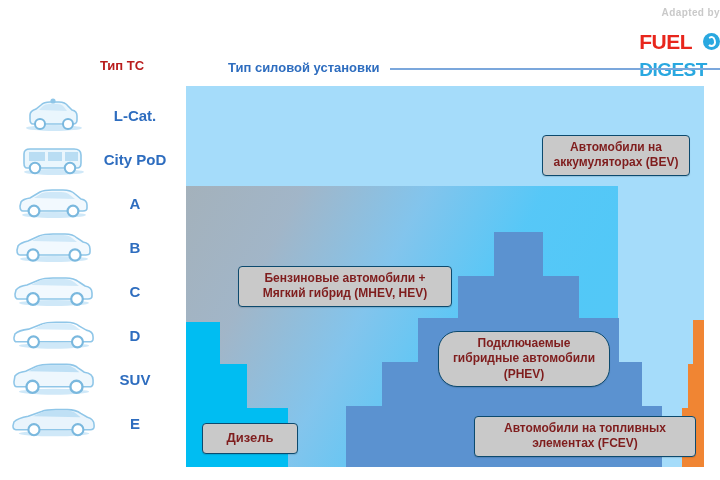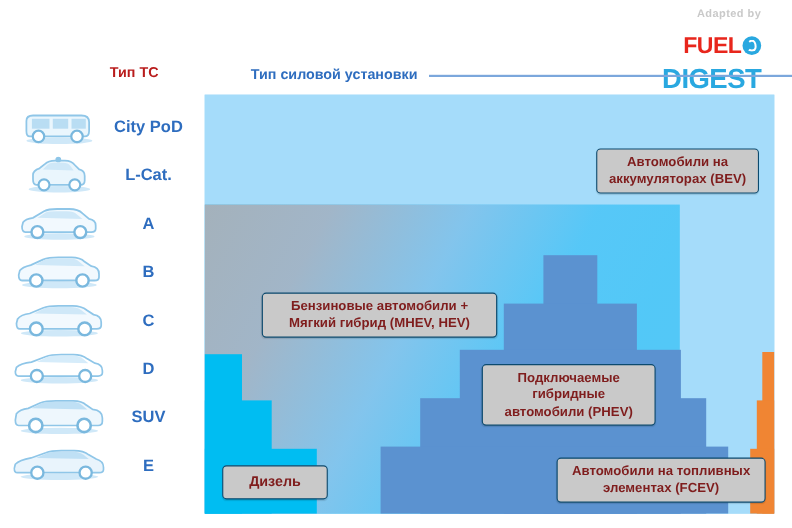--- a/index.html
+++ b/index.html
@@ -4,28 +4,28 @@
 <style>
   html,body{margin:0;padding:0;}
   body{
     width:720px;height:480px;background:#ffffff;
     font-family:"Liberation Sans","DejaVu Sans",sans-serif;
     overflow:hidden;position:relative;
   }
   #root{position:absolute;inset:0;}
 
   
-  .logo{position:absolute;right:28px;top:8px;text-align:right;line-height:1;}
+  .logo{position:absolute;right:0;top:8px;text-align:right;line-height:1;}
   .logo .adapted{
     font-size:10px;font-weight:bold;color:#c9c9c9;letter-spacing:.4px;
     margin-bottom:1px;
   }
-  .logo .row{display:flex;align-items:center;justify-content:flex-end;gap:0;}
+  .logo .row{display:flex;align-items:center;justify-content:flex-end;gap:10px;}
   .logo .fuel{font-size:21px;font-weight:bold;color:#e8261c;letter-spacing:-.5px;}
-  .logo .digest{font-size:25px;font-weight:bold;color:#29a8e0;letter-spacing:-.5px;
+  .logo .digest{font-size:19px;font-weight:bold;color:#29a8e0;letter-spacing:-.5px;
     margin-top:-3px;display:block;text-align:left;}
   .swirl{width:17px;height:17px;border-radius:50%;background:#29a8e0;
     display:inline-block;position:relative;margin-left:1px;}
   .swirl:after{content:"";position:absolute;left:4px;top:3px;width:9px;height:11px;
     border:2px solid #ffffff;border-radius:50% 50% 50% 50%/60% 60% 40% 40%;
     border-left-color:transparent;box-sizing:border-box;}
 
   
   .vt-header{
     position:absolute;left:62px;top:58px;width:120px;text-align:center;
@@ -72,22 +72,22 @@
   
   .callout{
     position:absolute;background:#c9c9c9;border-radius:4px;
     border:1px solid #0c4a6e;
     color:#7f1d1d;font-size:12px;font-weight:bold;text-align:center;
     line-height:1.28;padding:4px 9px;box-sizing:border-box;
     box-shadow:0 1px 1px rgba(0,0,0,.12);
   }
   .c-bev{right:14px;top:49px;width:148px;}
   .c-mhev{left:52px;top:180px;width:214px;}
-  .c-phev{left:252px;top:245px;width:158px;}
-  .c-fcev{right:8px;top:330px;width:190px;}
+  .c-phev{left:252px;top:245px;width:172px;border-radius:19px;}
+  .c-fcev{right:8px;top:330px;width:222px;}
   .c-diesel{left:16px;top:337px;width:96px;font-size:13px;padding:6px 9px;}
 </style>
 </head>
 <body>
 
 <div id="root">
 
   <div class="logo">
     <div class="adapted">Adapted by</div>
     <div class="row">
@@ -100,52 +100,52 @@
   <div class="vt-header">Тип ТС</div>
 
   <div class="axis-wrap">
     <span class="axis-label">Тип силовой установки</span>
     <span class="axis-arrow">
       <span class="line"></span>
     </span>
   </div>
 
   <div class="rows">
+
+    <div class="row">
+      <span class="car">
+        <svg width="70" height="34" viewBox="0 0 70 34">
+          <ellipse cx="35" cy="30" rx="28" ry="3" fill="#cfe8f8"></ellipse>
+          <path d="M14 26 Q11 26 11 21 L11 17 Q11 13 17 11 L22 7 Q25 4 31 4 L40 4 Q46 4 49 8 L53 12 Q58 13 58 18 L58 22 Q58 26 54 26 Z" fill="#eaf6fd" stroke="#8fc6e8" stroke-width="1.6"></path>
+          <path d="M20 12 L24 8 Q26 6 30 6 L38 6 Q43 6 45 9 L48 13 Z" fill="#cfe8f8"></path>
+          <circle cx="34" cy="3" r="2.6" fill="#8fc6e8"></circle>
+          <circle cx="21" cy="26" r="5" fill="#ffffff" stroke="#7ab8de" stroke-width="2"></circle>
+          <circle cx="49" cy="26" r="5" fill="#ffffff" stroke="#7ab8de" stroke-width="2"></circle>
+        </svg>
+      </span>
+      <span class="rlabel">L-Cat.</span>
+    </div>
 
     <div class="row">
       <span class="car">
         <svg width="74" height="34" viewBox="0 0 74 34">
           <ellipse cx="37" cy="30" rx="30" ry="3" fill="#cfe8f8"></ellipse>
           <path d="M10 26 Q7 26 7 21 L7 12 Q7 7 13 7 L57 7 Q64 7 64 13 L64 21 Q64 26 60 26 Z" fill="#eaf6fd" stroke="#8fc6e8" stroke-width="1.6"></path>
           <rect x="12" y="10" width="16" height="9" fill="#b9ddf3"></rect>
           <rect x="31" y="10" width="14" height="9" fill="#b9ddf3"></rect>
           <rect x="48" y="10" width="13" height="9" fill="#b9ddf3"></rect>
           <circle cx="18" cy="26" r="5.2" fill="#ffffff" stroke="#7ab8de" stroke-width="2"></circle>
           <circle cx="53" cy="26" r="5.2" fill="#ffffff" stroke="#7ab8de" stroke-width="2"></circle>
         </svg>
       </span>
       <span class="rlabel">City PoD</span>
     </div>
 
     <div class="row">
       <span class="car">
-        <svg width="70" height="34" viewBox="0 0 70 34">
-          <ellipse cx="35" cy="30" rx="28" ry="3" fill="#cfe8f8"></ellipse>
-          <path d="M14 26 Q11 26 11 21 L11 17 Q11 13 17 11 L22 7 Q25 4 31 4 L40 4 Q46 4 49 8 L53 12 Q58 13 58 18 L58 22 Q58 26 54 26 Z" fill="#eaf6fd" stroke="#8fc6e8" stroke-width="1.6"></path>
-          <path d="M20 12 L24 8 Q26 6 30 6 L38 6 Q43 6 45 9 L48 13 Z" fill="#cfe8f8"></path>
-          <circle cx="34" cy="3" r="2.6" fill="#8fc6e8"></circle>
-          <circle cx="21" cy="26" r="5" fill="#ffffff" stroke="#7ab8de" stroke-width="2"></circle>
-          <circle cx="49" cy="26" r="5" fill="#ffffff" stroke="#7ab8de" stroke-width="2"></circle>
-        </svg>
-      </span>
-      <span class="rlabel">L-Cat.</span>
-    </div>
-
-    <div class="row">
-      <span class="car">
         <svg width="78" height="32" viewBox="0 0 78 32">
           <ellipse cx="39" cy="28" rx="32" ry="3" fill="#cfe8f8"></ellipse>
           <path d="M8 24 Q5 24 5 19 L6 15 Q8 12 15 11 L25 5 Q29 3 37 3 L48 3 Q56 3 60 7 L66 12 Q72 13 72 18 L72 21 Q72 24 68 24 Z" fill="#f2f9fe" stroke="#8fc6e8" stroke-width="1.6"></path>
           <path d="M19 11 L27 6 Q30 5 36 5 L46 5 Q52 5 55 8 L60 12 Z" fill="#cfe8f8"></path>
           <circle cx="19" cy="24" r="5.4" fill="#ffffff" stroke="#7ab8de" stroke-width="2.2"></circle>
           <circle cx="58" cy="24" r="5.4" fill="#ffffff" stroke="#7ab8de" stroke-width="2.2"></circle>
         </svg>
       </span>
       <span class="rlabel">A</span>
     </div>

